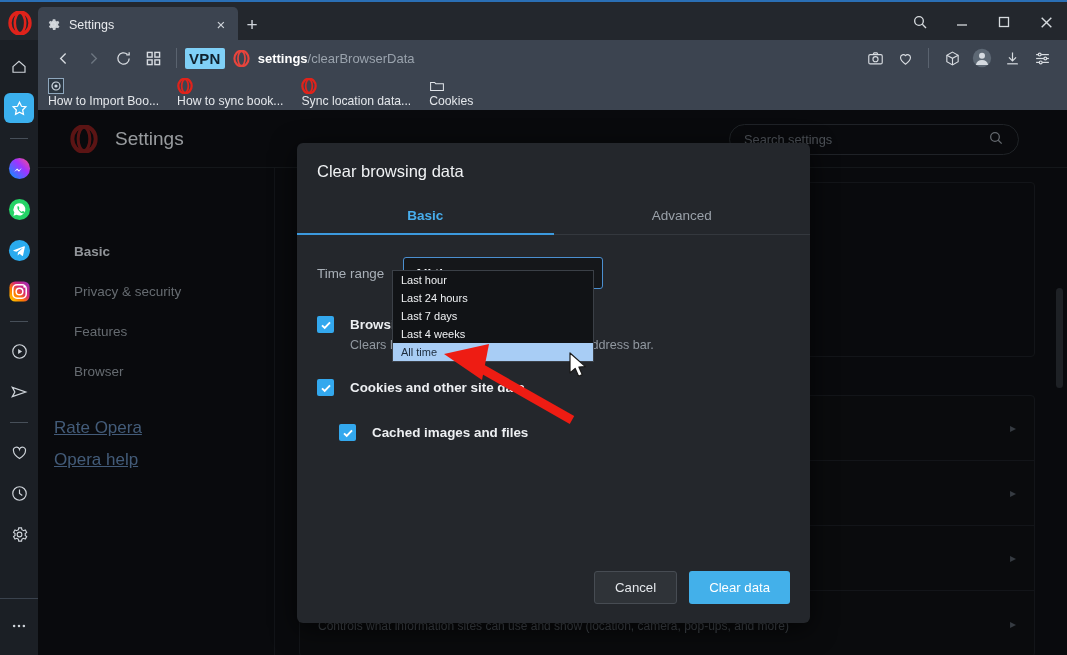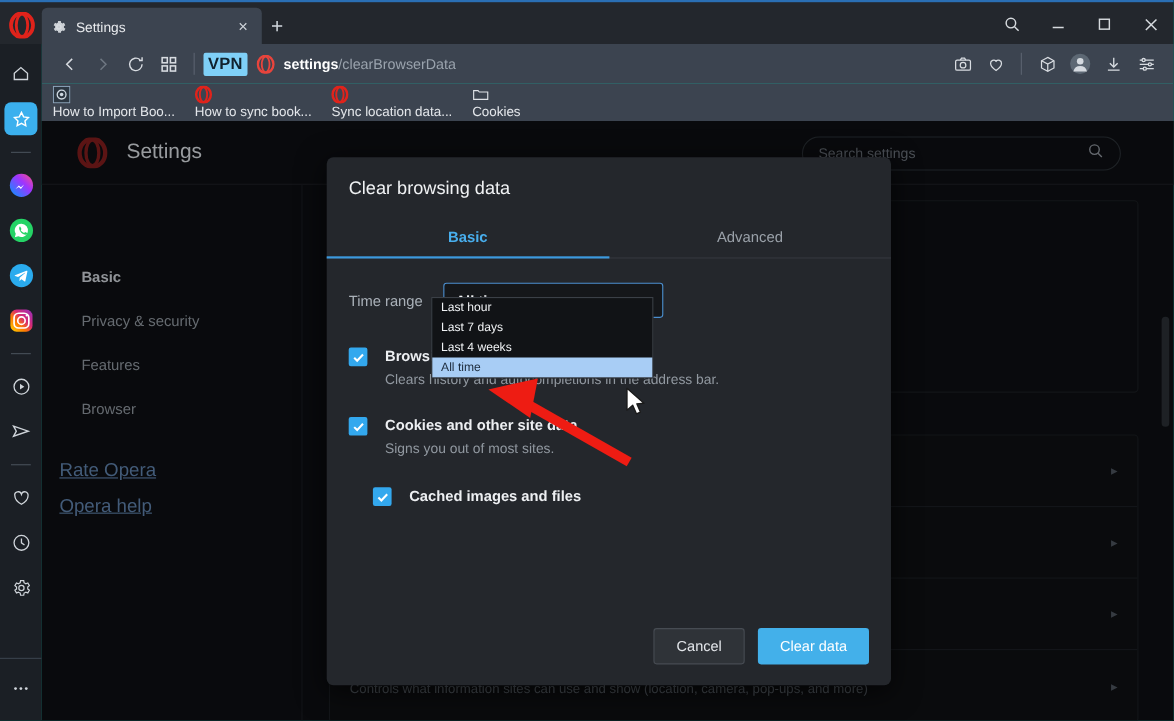--- a/index.html
+++ b/index.html
@@ -564,21 +564,20 @@
       </div>
 
       <div class="chk-item">
         <span class="chk">
           <svg width="12" height="12" viewBox="0 0 12 12" fill="none" stroke="#ffffff" stroke-width="1.9">
               <polyline points="2,6.3 4.7,9 10,3.3"></polyline>
             </svg>
         </span>
         <span class="chk-texts">
           <span class="chk-title">Cookies and other site data</span>
-          <div class="chk-sub">Signs you out of most sites.</div>
         </span>
       </div>
 
       <div class="chk-item" style="margin-top:27px;padding-left:22px;">
         <span class="chk">
           <svg width="12" height="12" viewBox="0 0 12 12" fill="none" stroke="#ffffff" stroke-width="1.9">
               <polyline points="2,6.3 4.7,9 10,3.3"></polyline>
             </svg>
         </span>
         <span class="chk-texts">
@@ -588,20 +587,21 @@
     </div>
 
     <div class="dlg-footer">
       <div class="btn btn-cancel">Cancel</div>
       <div class="btn btn-primary">Clear data</div>
     </div>
   </div>
 
   <div class="dropdown">
     <div class="opt">Last hour</div>
+    <div class="opt">Last 24 hours</div>
     <div class="opt">Last 7 days</div>
     <div class="opt">Last 4 weeks</div>
     <div class="opt hl">All time</div>
   </div>
 
   <svg class="arrow-layer">
     <g>
       <line x1="572" y1="420" x2="470" y2="362" stroke="#ee1c13" stroke-width="9" stroke-linecap="butt"></line>
       <polygon points="444,354 489,344 482,380" fill="#ee1c13"></polygon>
     </g>

